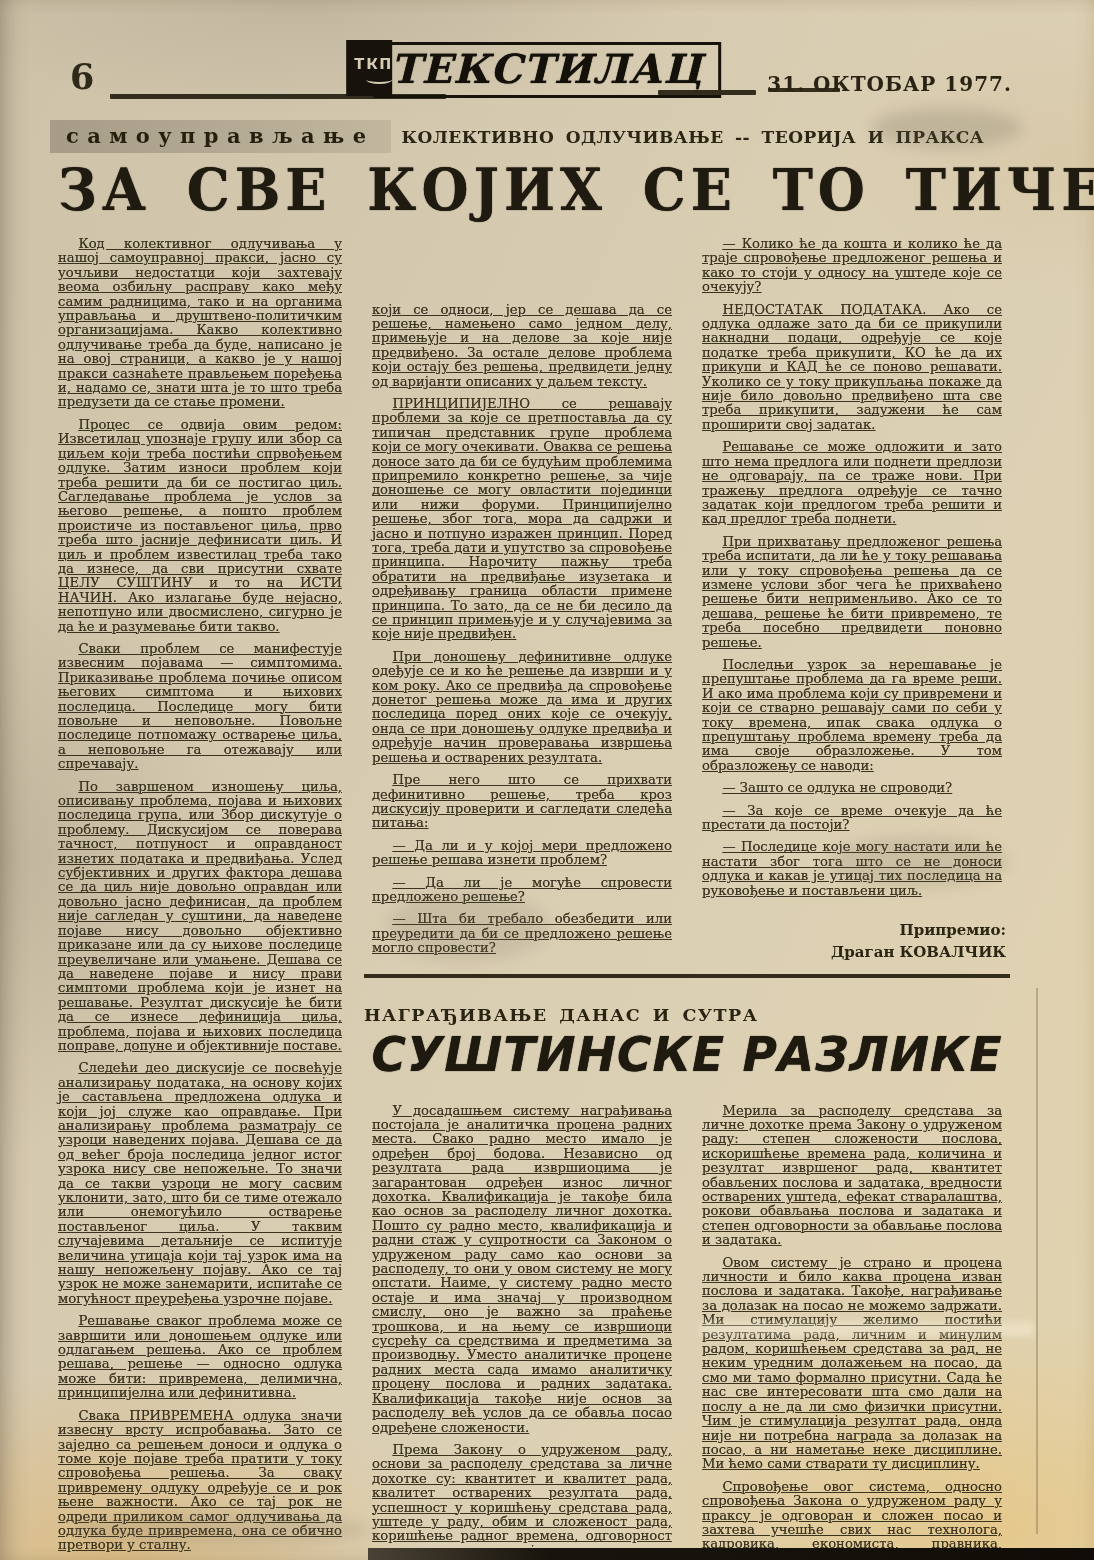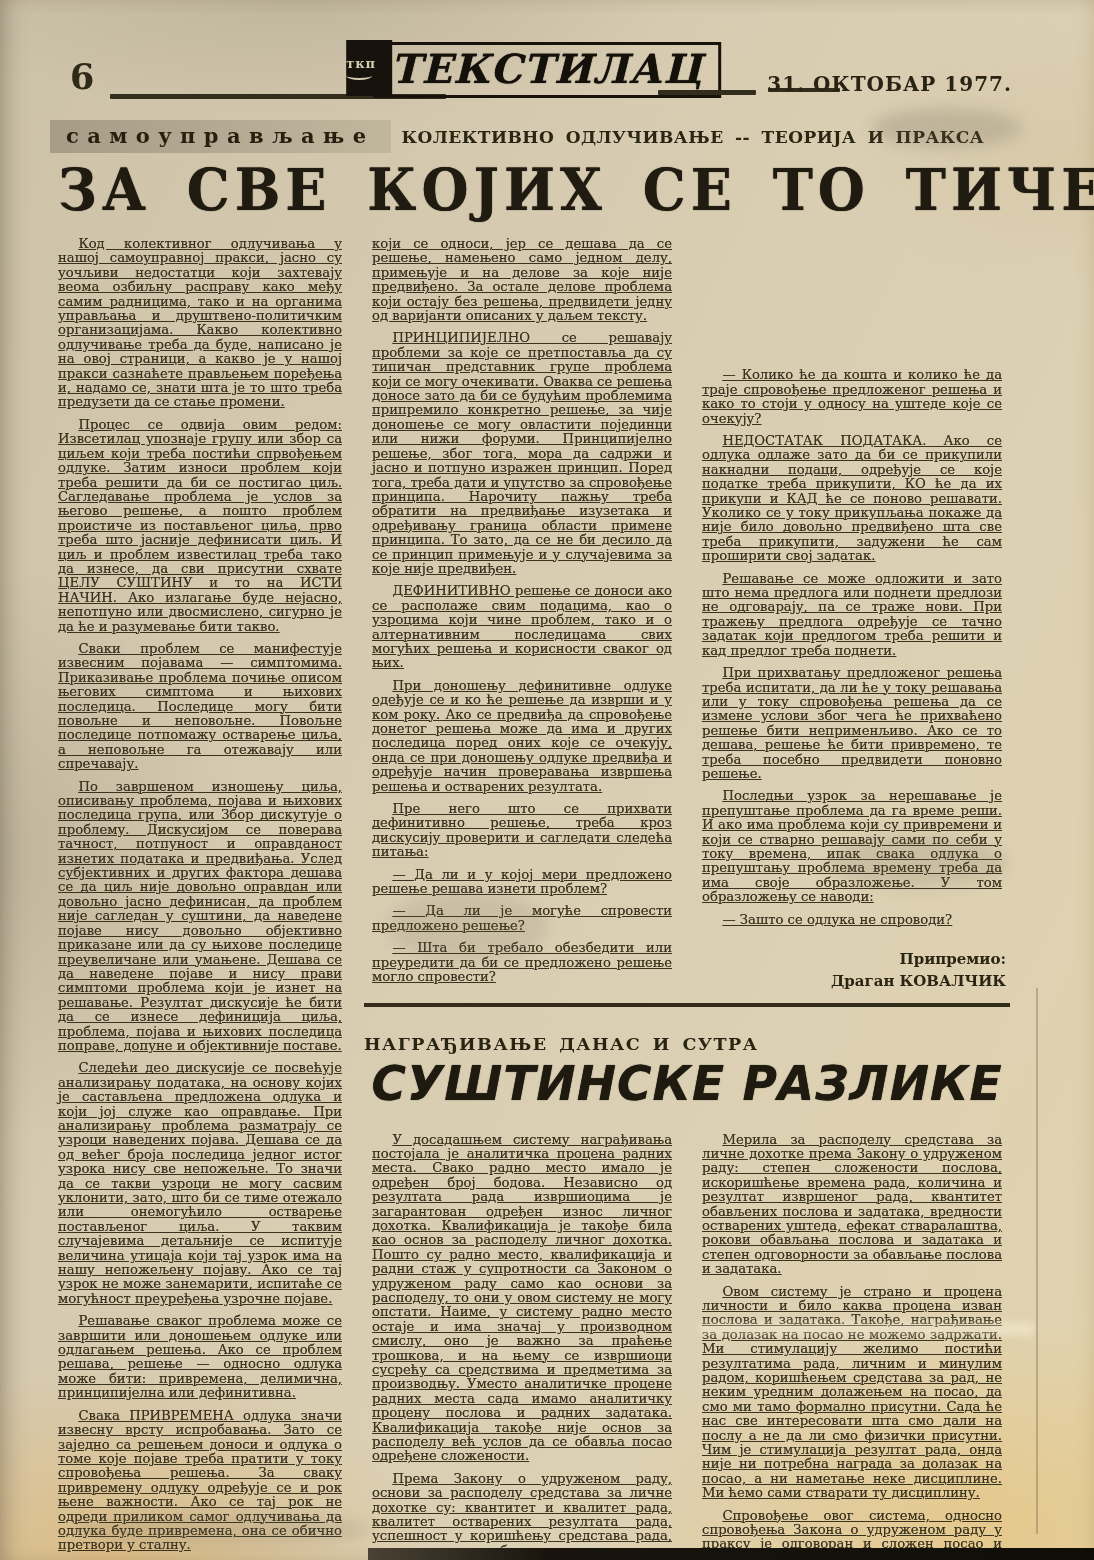--- a/index.html
+++ b/index.html
@@ -21,22 +21,22 @@
   .page-num{position:absolute;left:70px;top:56px;font-size:35px;font-weight:bold;color:#2e2918;}
   .h-rule{position:absolute;background:#332d1d;border-radius:1px;}
   .rule-a{left:110px;top:94px;width:336px;height:5px;}
   .rule-b{left:658px;top:90px;width:98px;height:5px;}
   .rule-c{left:768px;top:88px;width:72px;height:4px;}
   .masthead{position:absolute;left:50%;top:42px;transform:translateX(-50%);
     border:3px solid #17130c;padding:0 12px 3px 18px;}
   .masthead-title{font-size:40px;font-weight:bold;font-style:italic;letter-spacing:1px;color:#14100a;
     text-shadow:0 0 1px #14100a;white-space:nowrap;transform:skewX(-3deg);display:block;}
   .emblem{position:absolute;left:-30px;top:-5px;width:46px;height:56px;background:#17130c;
-    color:#d6ccb2;display:flex;flex-direction:column;align-items:flex-start;justify-content:center;
-    font-size:13px;font-weight:bold;letter-spacing:1px;}
+    color:#d6ccb2;display:flex;flex-direction:column;align-items:flex-end;justify-content:center;
+    font-size:20px;font-weight:bold;letter-spacing:1px;font-family:Liberation Mono, monospace;}
   .emblem .squig{width:26px;height:7px;border-bottom:2px solid #d6ccb2;border-radius:50%;}
   .issue-date{position:absolute;right:82px;top:72px;font-size:20px;font-weight:bold;letter-spacing:1px;color:#292313;white-space:nowrap;}
   
   .kicker-row{display:flex;align-items:flex-start;gap:11px;margin:8px 84px 0 50px;}
   .kicker-box{background:linear-gradient(90deg,rgba(134,124,106,0.55),rgba(168,158,136,0.42));
     padding:3px 16px 5px;font-weight:bold;font-size:21px;letter-spacing:0.40em;color:#261f0e;white-space:nowrap;}
   .kicker-text{font-weight:bold;font-size:17px;letter-spacing:0.5px;word-spacing:5px;color:#2b2513;padding-top:7px;white-space:nowrap;text-align:right;}
   .headline1{margin:2px 40px 8px 58px;font-size:54px;font-weight:bold;color:#201b10;
     letter-spacing:5px;word-spacing:12px;white-space:nowrap;transform:scaleY(1.08);transform-origin:top left;
     text-shadow:0 0 1px #201b10;}
@@ -105,35 +105,36 @@
         <p>Решавање сваког проблема може се завршити или доношењем одлуке или одлагањем решења. Ако се проблем решава, решење — односно одлука може бити: привремена, делимична, принципијелна или дефинитивна.</p>
         <p>Свака ПРИВРЕМЕНА одлука значи извесну врсту испробавања. Зато се заједно са решењем доноси и одлука о томе које појаве треба пратити у току спровођења решења. За сваку привремену одлуку одређује се и рок њене важности. Ако се тај рок не одреди приликом самог одлучивања да одлука буде привремена, она се обично претвори у сталну.</p>
         <p>ДЕЛИМИЧНО решавање проблема је могуће ако је проблем такве природе да се може рашчланити на делове, а посто је могућности за решавање само једног или неких делова. Овакво решење мора да садржи недвосмислени опис дела на</p>
       </div>
 
     <div class="right-region">
       <div class="right-cols">
         <div class="rcol body flush-first">
             <p>који се односи, јер се дешава да се решење, намењено само једном делу, примењује и на делове за које није предвиђено. За остале делове проблема који остају без решења, предвидети једну од варијанти описаних у даљем тексту.</p>
             <p>ПРИНЦИПИЈЕЛНО се решавају проблеми за које се претпоставља да су типичан представник групе проблема који се могу очекивати. Оваква се решења доносе зато да би се будућим проблемима припремило конкретно решење, за чије доношење се могу овластити појединци или нижи форуми. Принципијелно решење, због тога, мора да садржи и јасно и потпуно изражен принцип. Поред тога, треба дати и упутство за спровођење принципа. Нарочиту пажњу треба обратити на предвиђање изузетака и одређивању граница области примене принципа. То зато, да се не би десило да се принцип примењује и у случајевима за које није предвиђен.</p>
-            <p>ДЕФИНИТИВНО решење се доноси ако се располаже свим подацима, као о узроцима који чине проблем, тако и о алтернативним последицама свих могућих решења и корисности сваког од њих.</p>
             <p>При доношењу дефинитивне одлуке одеђује се и ко ће решење да изврши и у ком року. Ако се предвиђа да спровођење донетог решења може да има и других последица поред оних које се очекују, онда се при доношењу одлуке предвиђа и одређује начин проверавања извршења решења и остварених резултата.</p>
             <p>Пре него што се прихвати дефинитивно решење, треба кроз дискусију проверити и сагледати следећа питања:</p>
             <p>— Да ли и у којој мери предложено решење решава изнети проблем?</p>
             <p>— Да ли је могуће спровести предложено решење?</p>
             <p>— Шта би требало обезбедити или преуредити да би се предложено решење могло спровести?</p>
           </div>
         <div class="rcol">
           <div class="body">
               <p>— Колико ће да кошта и колико ће да траје спровођење предложеног решења и како то стоји у односу на уштеде које се очекују?</p>
               <p>НЕДОСТАТАК ПОДАТАКА. Ако се одлука одлаже зато да би се прикупили накнадни подаци, одређује се које податке треба прикупити, КО ће да их прикупи и КАД ће се поново решавати. Уколико се у току прикупљања покаже да није било довољно предвиђено шта све треба прикупити, задужени ће сам проширити свој задатак.</p>
               <p>Решавање се може одложити и зато што нема предлога или поднети предлози не одговарају, па се траже нови. При тражењу предлога одређује се тачно задатак који предлогом треба решити и кад предлог треба поднети.</p>
               <p>При прихватању предложеног решења треба испитати, да ли ће у току решавања или у току спровођења решења да се измене услови због чега ће прихваћено решење бити неприменљиво. Ако се то дешава, решење ће бити привремено, те треба посебно предвидети поновно решење.</p>
               <p>Последњи узрок за нерешавање је препуштање проблема да га време реши. И ако има проблема који су привремени и који се стварно решавају сами по себи у току времена, ипак свака одлука о препуштању проблема времену треба да има своје образложење. У том образложењу се наводи:</p>
               <p>— Зашто се одлука не спроводи?</p>
+              <p>— За које се време очекује да ће престати да постоји?</p>
+              <p>— Последице које могу настати или ће настати због тога што се не доноси одлука и какав је утицај тих последица на руковођење и постављени циљ.</p>
             </div>
           <div class="byline">
             <div>Припремио:</div>
             <div>Драган КОВАЛЧИК</div>
           </div>
         </div>
       </div>
 
       <div class="divider"></div>
 

